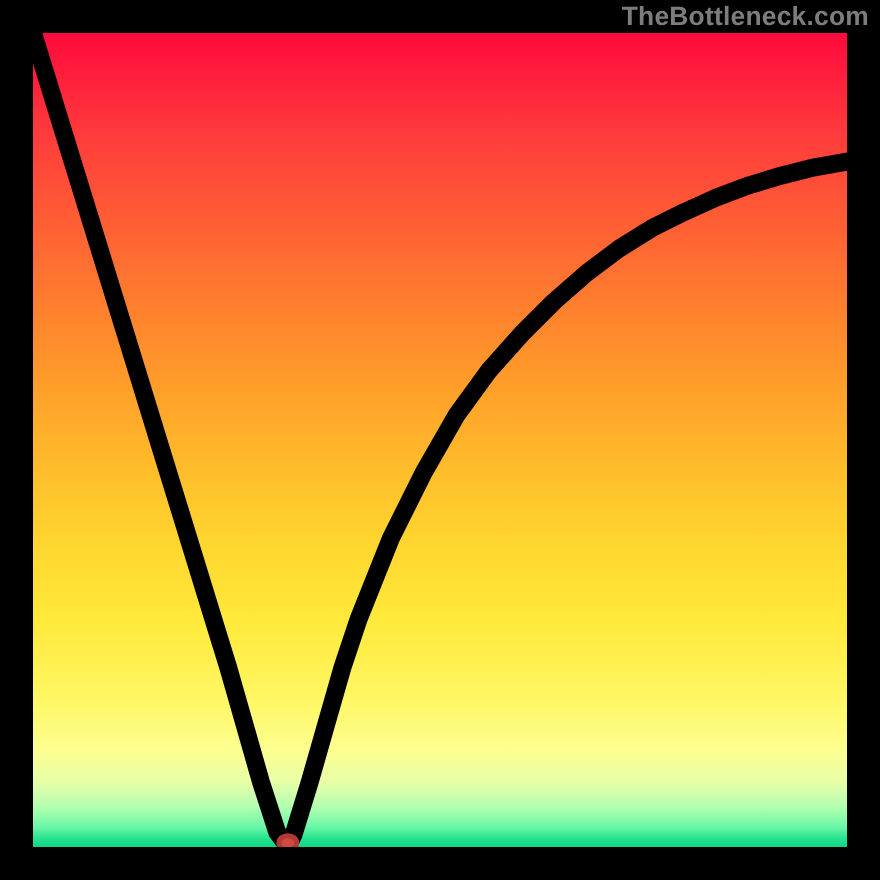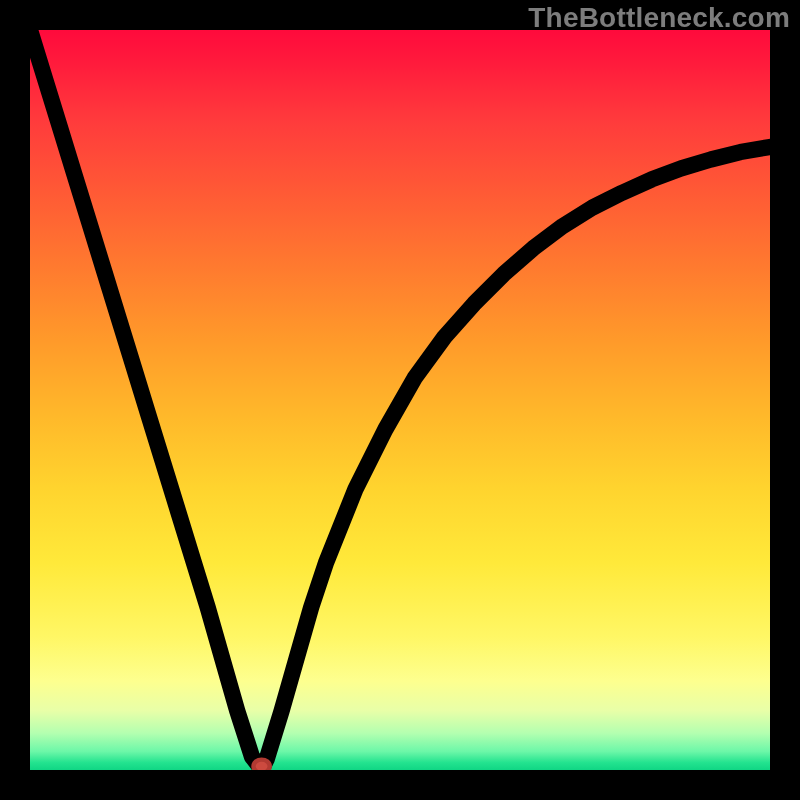--- a/index.html
+++ b/index.html
@@ -63,21 +63,21 @@
   .dot {
     fill: #cc4a3f;
     stroke: #b23a32;
     stroke-width: 0.6;
   }
   .watermark {
     position: absolute;
     top: 2px;
     right: 10px;
     color: #7d7d7d;
-    font-size: 28px;
+    font-size: 24px;
     font-weight: 600;
     letter-spacing: 0.2px;
     user-select: none;
   }
 </style>
 </head>
 <body>
 
 <div class="canvas">
   <div class="watermark">TheBottleneck.com</div>

